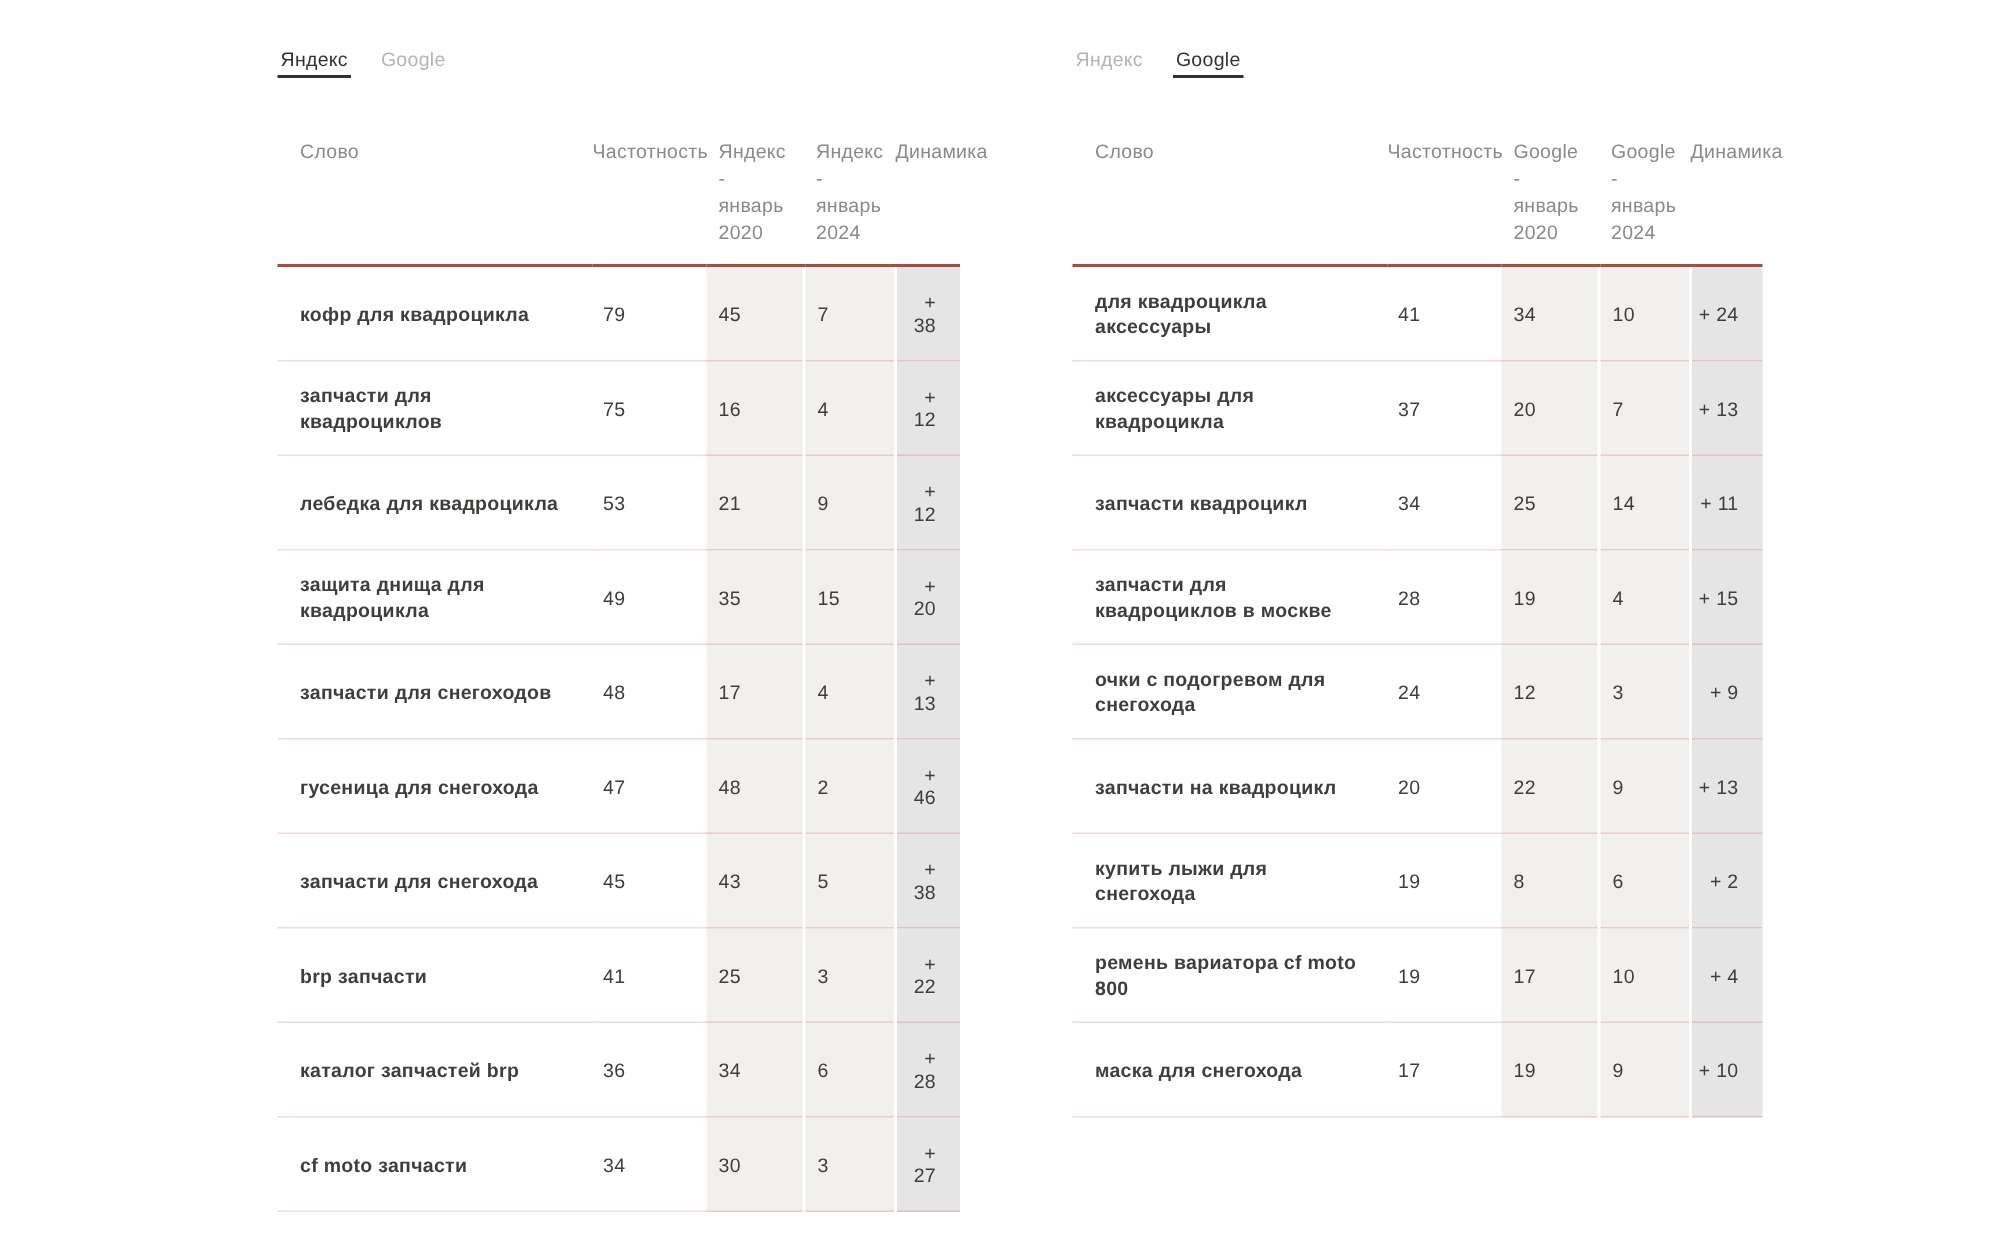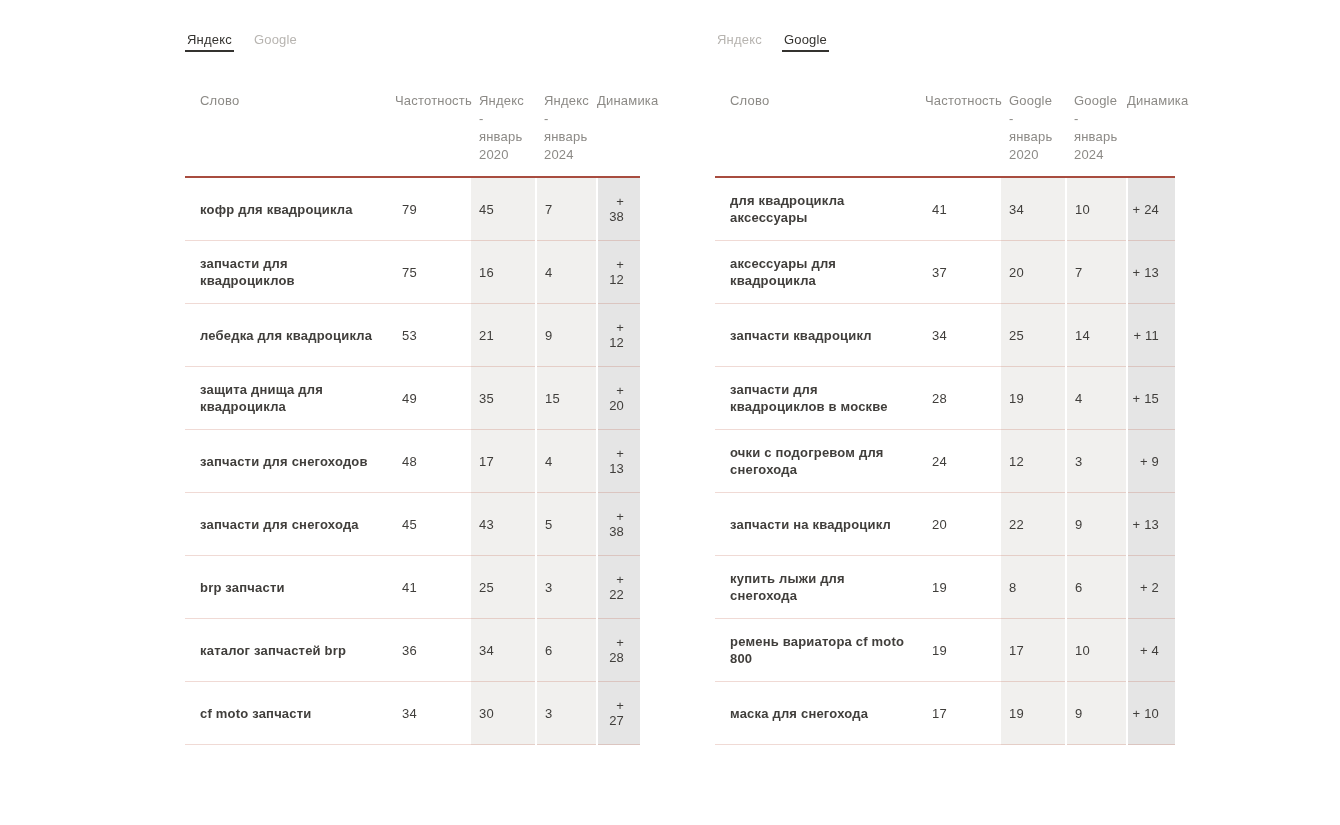--- a/index.html
+++ b/index.html
@@ -125,20 +125,27 @@
     <td class="c-dyn">+ 20</td>
   </tr>
         <tr>
     <td class="c-word">запчасти для снегоходов</td>
     <td class="c-freq">48</td>
     <td class="c-a">17</td>
     <td class="c-b">4</td>
     <td class="c-dyn">+ 13</td>
   </tr>
         <tr>
+    <td class="c-word">гусеница для снегохода</td>
+    <td class="c-freq">47</td>
+    <td class="c-a">48</td>
+    <td class="c-b">2</td>
+    <td class="c-dyn">+ 46</td>
+  </tr>
+        <tr>
     <td class="c-word">запчасти для снегохода</td>
     <td class="c-freq">45</td>
     <td class="c-a">43</td>
     <td class="c-b">5</td>
     <td class="c-dyn">+ 38</td>
   </tr>
         <tr>
     <td class="c-word">brp запчасти</td>
     <td class="c-freq">41</td>
     <td class="c-a">25</td>

